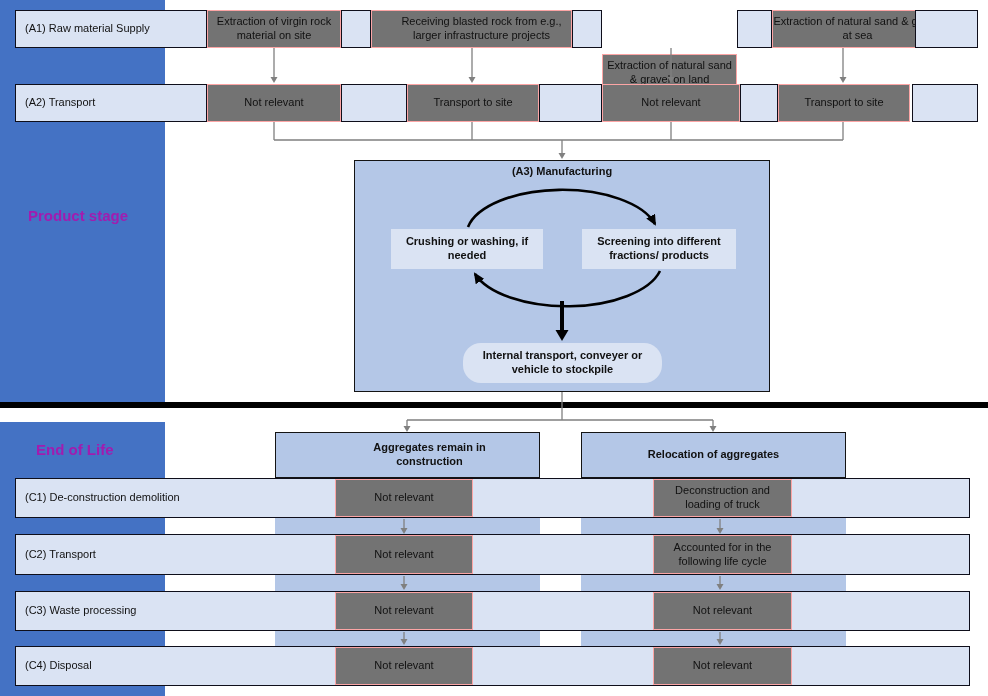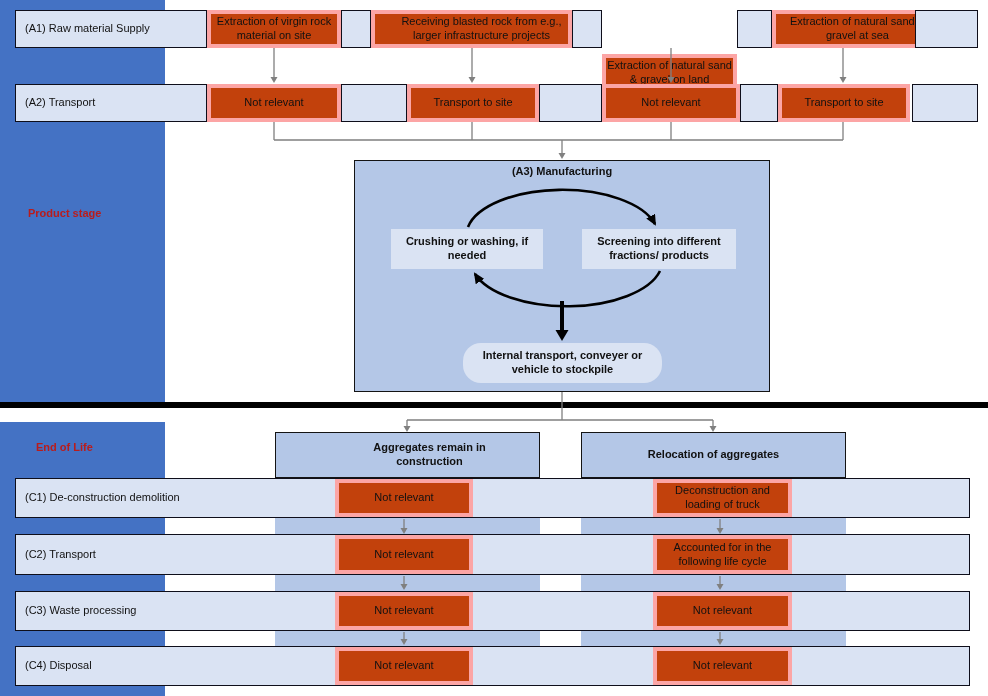--- a/index.html
+++ b/index.html
@@ -11,27 +11,27 @@
   html,body{margin:0;padding:0;background:#fff;}
   #canvas{
     position:relative;width:988px;height:696px;overflow:hidden;
     font-family:"Liberation Sans",sans-serif;color:var(--ink);background:#fff;
   }
   .abs{position:absolute;box-sizing:border-box;}
   .cell{display:flex;align-items:center;justify-content:center;text-align:center;
         font-size:11px;line-height:1.25;}
   .labelcell{justify-content:flex-start;text-align:left;padding-left:9px;}
   .box-light{background:var(--light);border:1.3px solid #0e0e1a;}
-  .box-white{background:#c2410c;border:4px solid #fca5a5;}
+  .box-white{background:#737373;border:1px solid #fca5a5;}
   .box-med{background:var(--med);border:1.3px solid #141414;}
   .box-inner{background:var(--light);}
   .strip{background:var(--med);}
   .bold{font-weight:bold;}
   .sidebar{background:var(--accent);}
-  .sidebar-label{position:absolute;color:#b91c1c;font-weight:bold;font-size:11px;}
+  .sidebar-label{position:absolute;color:#a21caf;font-weight:bold;font-size:15px;}
   .divider{background:#000;}
   svg.overlay{position:absolute;left:0;top:0;pointer-events:none;}
 </style>
 </head>
 <body>
 
 <div id="canvas">
 
   <div class="abs sidebar" style="left:0;top:0;width:165px;height:402px;"></div>
   <div class="sidebar-label" style="left:28px;top:207px;">Product stage</div>

